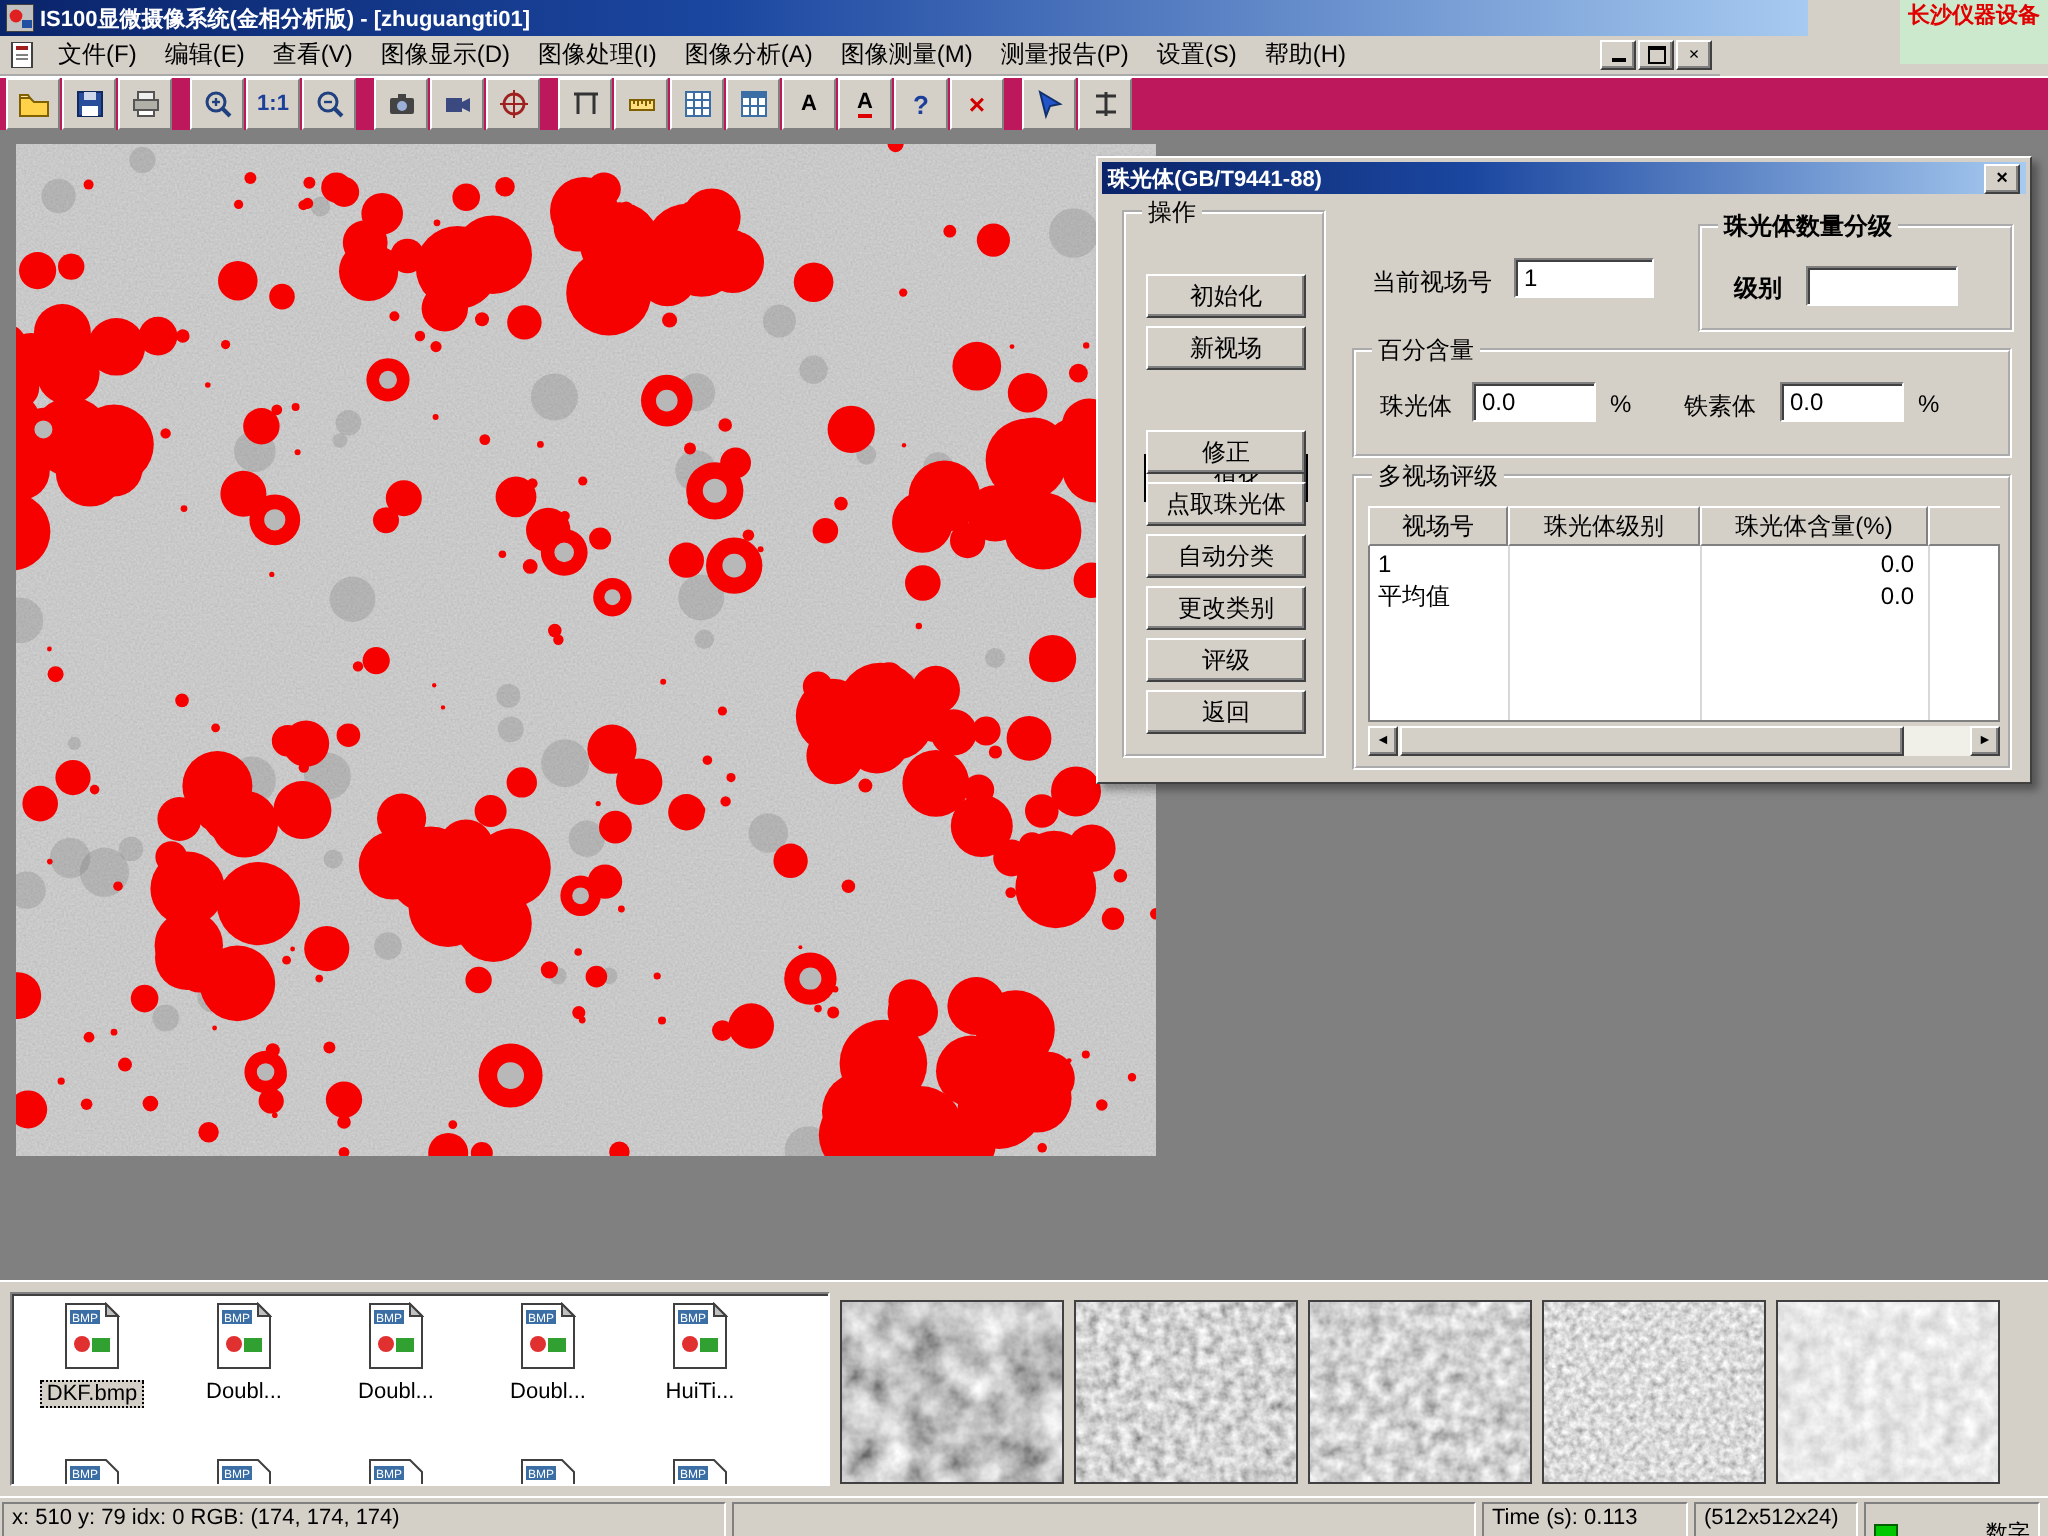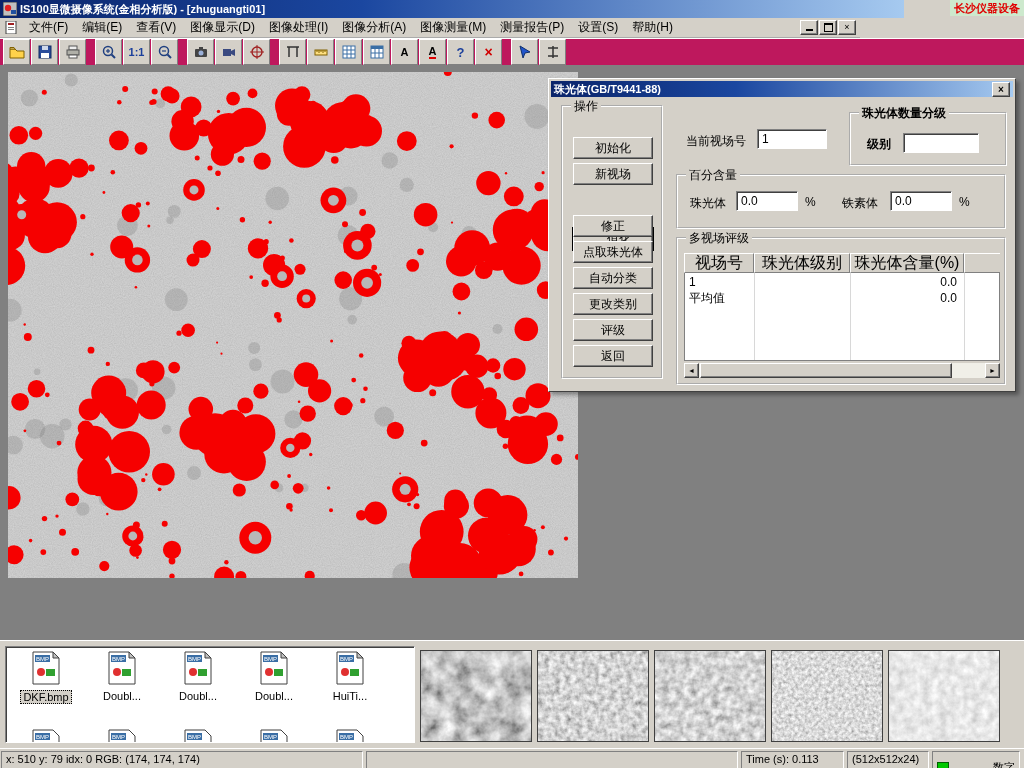--- a/index.html
+++ b/index.html
@@ -3,21 +3,21 @@
 <meta charset="utf-8">
 <style>
   html,body{margin:0;padding:0;width:1024px;height:768px;overflow:hidden;}
   body{position:relative;background:#d4d0c8;font-family:"Liberation Sans","DejaVu Sans",sans-serif;font-size:12px;color:#000;}
 
   
   .titlebar{position:absolute;left:0;top:0;width:904px;height:18px;
     background:linear-gradient(90deg,#0a246a,#1b47a0 40%,#a6caf0);display:flex;align-items:center;
     color:#fff;font-weight:bold;font-size:11px;padding-left:2px;box-sizing:border-box;}
   .titlebar .app-icon{width:14px;height:14px;margin:0 3px 0 1px;flex:0 0 auto;}
-  .watermark{position:absolute;top:0;right:0;height:16px;line-height:16px;background:#cde9cd;
+  .watermark{position:absolute;top:0;right:0;height:32px;line-height:16px;background:#cde9cd;
     color:#e00000;font-weight:bold;font-size:11px;padding:0 4px;z-index:50;}
 
   .menubar{position:absolute;left:0;top:18px;width:860px;height:20px;background:#d4d0c8;
     display:flex;align-items:center;box-sizing:border-box;padding:0 2px;border-bottom:1px solid #aaa;}
   .menu-item{padding:2px 7px;white-space:nowrap;}
   .mdi-doc-icon{width:14px;height:13px;margin:0 3px;}
   .mdi-controls{margin-left:auto;display:flex;gap:1px;padding-right:2px;}
   .wbtn{width:16px;height:13px;background:#d4d0c8;border:1px solid;border-color:#fff #404040 #404040 #fff;
     box-shadow:inset -1px -1px 0 #808080;display:flex;align-items:center;justify-content:center;
     font-size:9px;line-height:9px;}
@@ -52,21 +52,21 @@
     display:flex;align-items:center;justify-content:center;font-size:12px;white-space:nowrap;box-sizing:border-box;}
   .btn.default{outline:1px solid #000;outline-offset:0;margin-top:39px;}
   .tb{position:absolute;height:20px;background:#fff;border:1px solid;border-color:#808080 #fff #fff #808080;
     box-shadow:inset 1px 1px 0 #404040;padding:2px 4px;font-size:12px;box-sizing:border-box;overflow:hidden;}
   .dlabel{position:absolute;font-size:12px;white-space:nowrap;}
 
   
   .grid{position:absolute;left:6px;top:14px;width:316px;overflow:hidden;}
   .grid-head{display:flex;height:20px;}
   .hc{flex:0 0 auto;background:#d4d0c8;border:1px solid;border-color:#fff #808080 #808080 #fff;
-    box-sizing:border-box;display:flex;align-items:center;justify-content:center;font-size:16px;white-space:nowrap;overflow:hidden;}
+    box-sizing:border-box;display:flex;align-items:center;justify-content:center;font-size:12px;white-space:nowrap;overflow:hidden;}
   .grid-body{position:relative;width:316px;height:88px;background:#fff;border:1px solid #808080;border-top:none;box-sizing:border-box;overflow:hidden;}
   .vline{position:absolute;top:0;bottom:0;width:1px;background:#d8d8d8;}
   .grow{position:absolute;left:0;width:398px;height:16px;display:flex;}
   .gc{flex:0 0 auto;font-size:12px;line-height:16px;white-space:nowrap;overflow:hidden;box-sizing:border-box;}
   .c0{width:70px;} .c1{width:96px;} .c2{width:114px;} .c3{width:118px;}
   .gc.c0{padding-left:4px;} .gc.c2{text-align:right;padding-right:8px;}
   .hscroll{position:absolute;left:6px;top:124px;width:316px;height:15px;background:#f0efe8;}
   .sbtn{position:absolute;top:0;width:15px;height:15px;background:#d4d0c8;border:1px solid;
     border-color:#fff #404040 #404040 #fff;box-shadow:inset -1px -1px 0 #808080;
     display:flex;align-items:center;justify-content:center;font-size:7px;box-sizing:border-box;}

